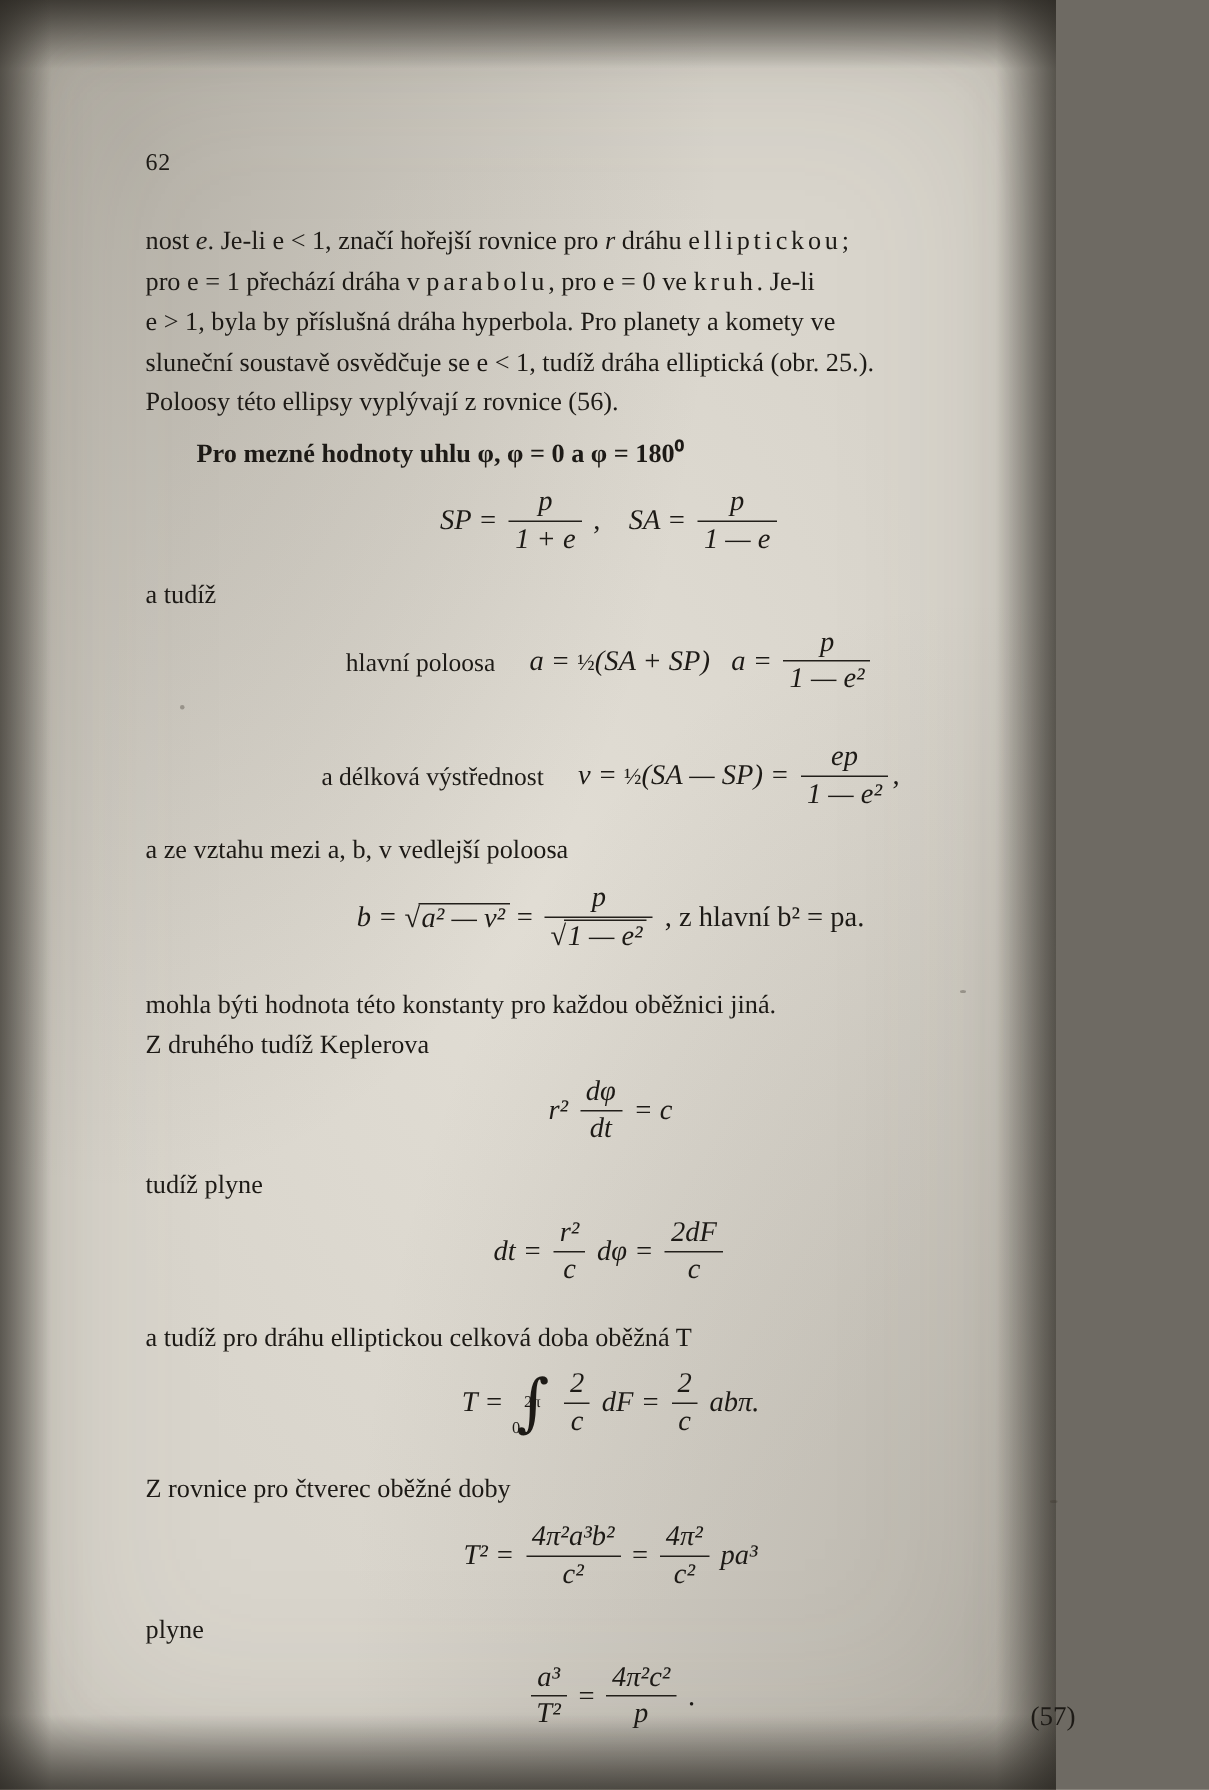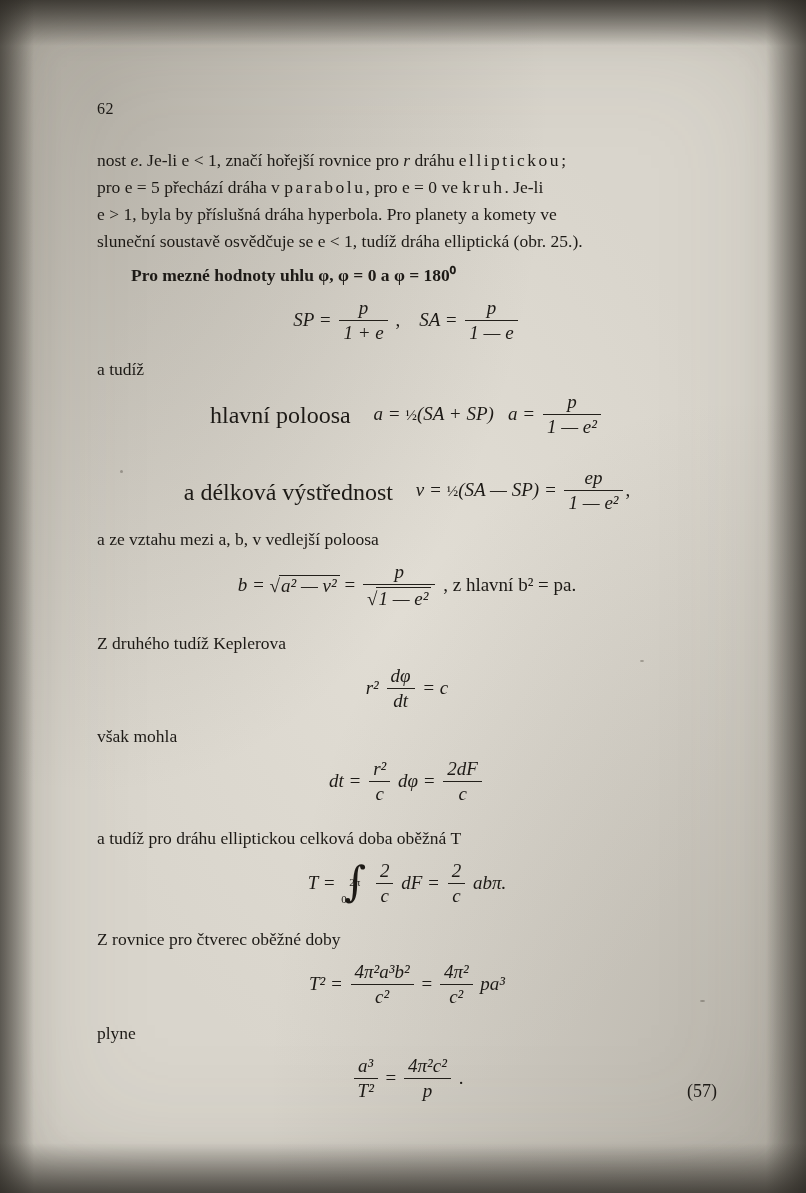--- a/index.html
+++ b/index.html
@@ -7,21 +7,21 @@
     padding: 0;
     background: #6e6a63;
   }
   body {
     width: 806px;
     height: 1193px;
     overflow: hidden;
   }
   .page {
     position: relative;
-    width: 806px;
+    width: 704px;
     height: 1193px;
     background: #d9d5cc;
     background-image:
       radial-gradient(ellipse at 12% 8%, rgba(120,115,105,0.35), rgba(0,0,0,0) 45%),
       radial-gradient(ellipse at 92% 92%, rgba(120,115,105,0.30), rgba(0,0,0,0) 45%),
       radial-gradient(ellipse at 50% 50%, rgba(226,222,213,0.9), rgba(0,0,0,0) 60%);
     font-family: "Liberation Serif", serif;
     color: #1d1a16;
   }
   .page::before {
@@ -78,21 +78,21 @@
   }
   .gap-sm { height: 8px; }
   .eq {
     text-align: center;
     margin: 10px 0 12px 0;
     font-size: 19px;
     line-height: 1.1;
   }
   .lead {
     display: inline-block;
-    font-size: 24px;
+    font-size: 17px;
     margin-right: 18px;
     vertical-align: middle;
   }
   i, em { font-style: italic; }
   .sp { letter-spacing: 2.5px; }
   .frac {
     display: inline-block;
     vertical-align: middle;
     text-align: center;
     margin: 0 3px;
@@ -179,24 +179,25 @@
   <div class="speck" style="left:120px; top:470px; width:3px; height:3px;"></div>
   <div class="speck" style="left:640px; top:660px; width:4px; height:2px;"></div>
   <div class="speck" style="left:700px; top:1000px; width:5px; height:2px;"></div>
 
   <div class="content">
 
     <div class="folio">62</div>
 
     <p class="para"><span>nost </span><i>e</i><span>. Je-li </span><span>e &lt; 1, značí hořejší rovnice pro </span><i>r</i><span> dráhu </span><span class="sp">elliptickou</span><span>;</span></p>
 
-    <p class="para"><span>pro </span><span>e = 5 přechází dráha v </span><span class="sp">parabolu</span><span>, pro </span><span>e = 0 ve </span><span class="sp">kruh</span><span>. Je-li</span></p>
+    <p class="para"><span>pro </span><span>e = 1 přechází dráha v </span><span class="sp">parabolu</span><span>, pro </span><span>e = 0 ve </span><span class="sp">kruh</span><span>. Je-li</span></p>
 
     <p class="para">e &gt; 1, byla by příslušná dráha hyperbola. Pro planety a komety ve</p>
     <p class="para">sluneční soustavě osvědčuje se e &lt; 1, tudíž dráha elliptická (obr. 25.).</p>
+    <p class="para">Poloosy této ellipsy vyplývají z rovnice (56).</p>
 
     <div class="gap-sm"></div>
 
     <p class="para indent">Pro mezné hodnoty uhlu φ, φ = 0 a φ = 180⁰</p>
 
     <div class="eq">
       <i>SP =</i>
       <span class="frac">
         <span class="num"><i>p</i></span>
         <span class="den"><i>1 + e</i></span>
@@ -243,32 +244,33 @@
       <span>=</span>
       <span class="frac">
         <span class="num"><i>p</i></span>
         <span class="den"><span class="sqrt-wrap">√<span class="sqrt"><i>1 — e²</i></span></span></span>
       </span>
       <span>, z hlavní b² = pa.</span>
     </div>
 
     <div class="gap-sm"></div>
 
+    <p class="para">mohla býti hodnota této konstanty pro každou oběžnici jiná.</p>
     <p class="para">Z druhého tudíž Keplerova</p>
 
     <div class="eq">
       <i>r²</i>
       <span class="frac">
         <span class="num"><i>dφ</i></span>
         <span class="den"><i>dt</i></span>
       </span>
       <i>= c</i>
     </div>
 
-    <p class="para">však mohla</p>
+    <p class="para">tudíž plyne</p>
 
     <div class="eq">
       <i>dt =</i>
       <span class="frac">
         <span class="num"><i>r²</i></span>
         <span class="den"><i>c</i></span>
       </span>
       <i>dφ =</i>
       <span class="frac">
         <span class="num"><i>2dF</i></span>

